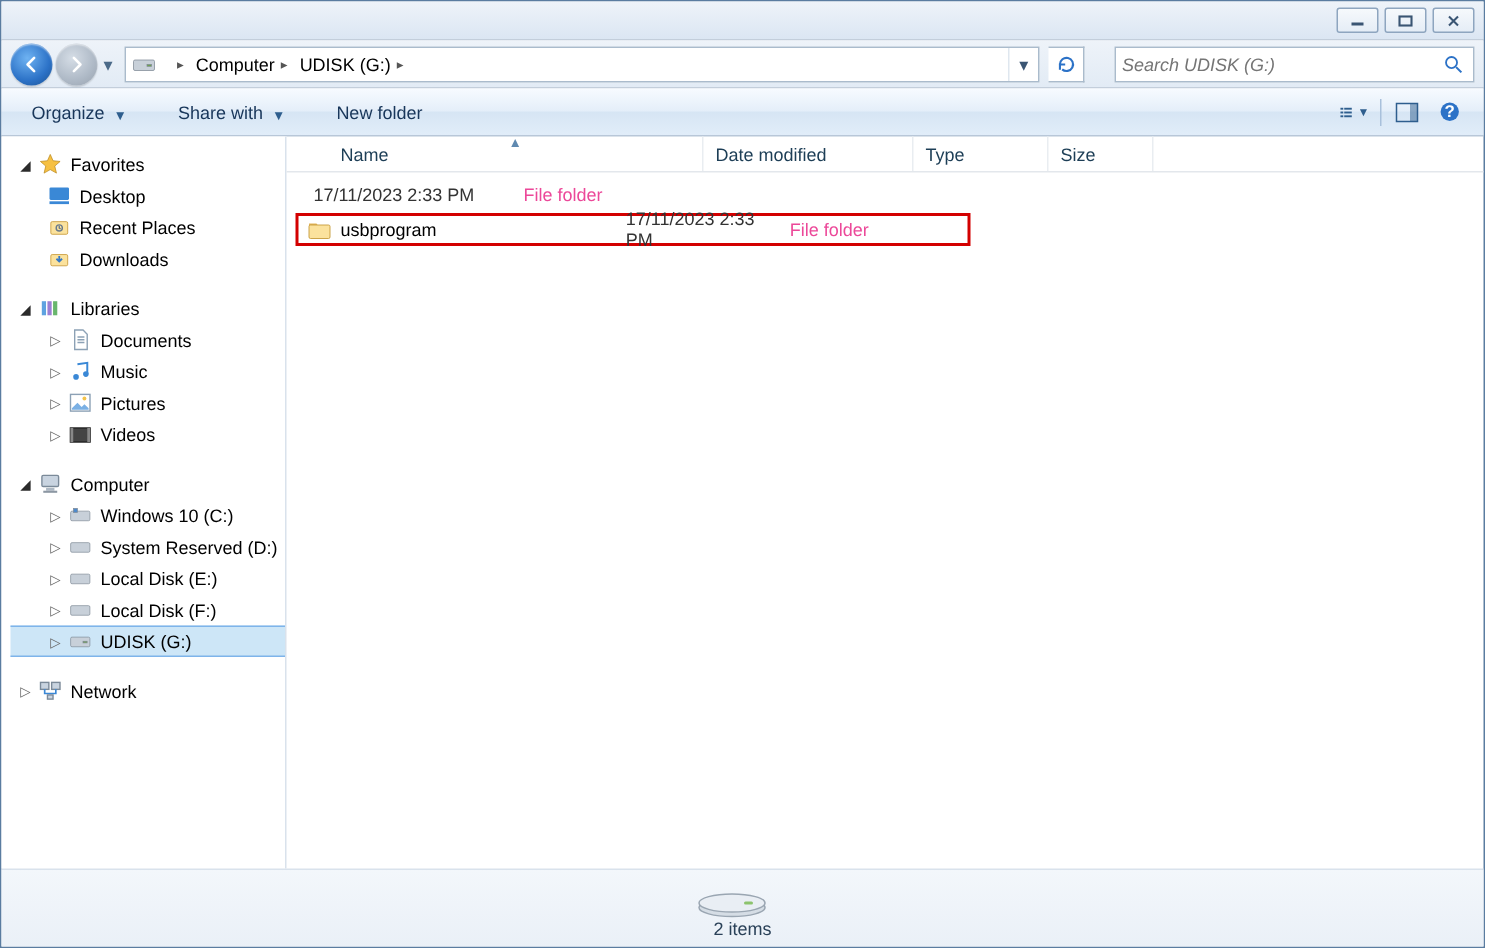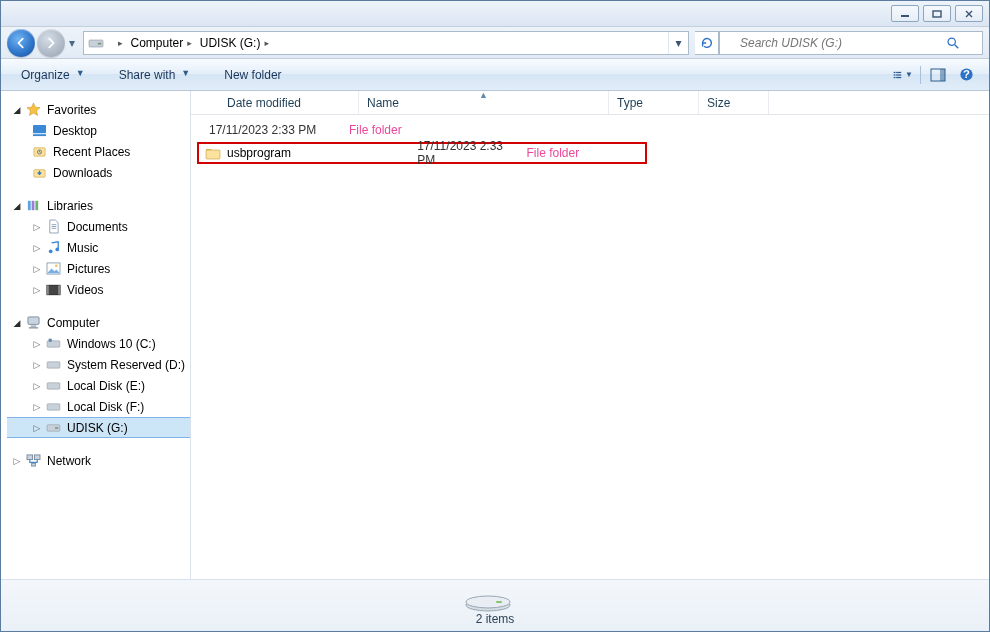--- a/index.html
+++ b/index.html
@@ -61,35 +61,35 @@
     position: relative;
   }
   .address .crumb { display: flex; align-items: center; height:100%; padding: 0 4px; cursor:pointer; }
   .address .crumb .caret { margin-left: 4px; color:#555; font-size:9px; }
   .address .addr-end {
     margin-left: auto; display:flex; align-items:center; height:100%;
   }
   .address .addr-btn { width:20px; height:100%; display:flex;align-items:center;justify-content:center; border-left:1px solid #dfe7ef; cursor:pointer; color:#3a5573;}
   .refresh-btn { width:24px; height:24px; border:1px solid #abc; border-left:none; background:#fff; display:flex;align-items:center;justify-content:center;color:#2c72c7; cursor:pointer;}
   .searchbox {
-    width: 264px; height:24px; border:1px solid #abc; background:#fff;
-    margin-left: 0;
-    display:flex; align-items:center; padding: 0 20px;
+    width: 240px; height:24px; border:1px solid #abc; background:#fff;
+    margin-left: 20px;
+    display:flex; align-items:center; padding: 0 4px;
   }
   .searchbox input { flex:1; border:none; outline:none; font-style:italic; color:#7a8ca0; background:transparent; }
   .searchbox .searchicon { color:#2c72c7; width:18px; display:flex; justify-content:center;}
 
   
   .toolbar {
     height: 32px;
     background: linear-gradient(#f7fbff, #e4eef9 49%, #d6e5f4 50%, #e1edf9);
     border-bottom: 1px solid #b8c7d8;
     display:flex; align-items:center; padding: 0 12px;
   }
-  .tbtn { color:#18365a; padding: 4px 8px; display:flex; align-items:flex-start; cursor:pointer; border-radius:3px;}
+  .tbtn { color:#18365a; padding: 4px 8px; display:flex; align-items:flex-end; cursor:pointer; border-radius:3px;}
   .tbtn .caret { margin-left:6px; color:#2e5e8e; font-size:9px;}
   .tool-right { margin-left:auto; display:flex; align-items:center; gap:6px;}
   .sqicon { width:22px; height:20px; display:flex; align-items:center; justify-content:center; cursor:pointer; color:#2e5e8e; border:1px solid transparent; border-radius:2px;}
   .sqsep { width:1px; height:18px; background:#a8c0db; }
 
   
   .body { flex:1; display:flex; min-height:0;}
   .nav {
     width: 190px; border-right:1px solid #d9e2ec;
     background:#fff;
@@ -431,27 +431,27 @@
                 <rect x="6" y="10" width="4" height="3" fill="#c9d4e0" stroke="#7b8a99"></rect>
               </svg>
             </span>
           <span>Network</span>
         </div>
       </div>
     </div>
 
     <div class="list">
       <div class="cols">
+        <div class="col name">
+          <span>Name</span>
+          <span class="sort-arrow">▲</span>
+        </div>
         <div class="col date">
             <span>Date modified</span>
           </div>
-        <div class="col name">
-          <span>Name</span>
-          <span class="sort-arrow">▲</span>
-        </div>
         <div class="col type">
             <span>Type</span>
           </div>
         <div class="col size">
             <span>Size</span>
           </div>
       </div>
       <div class="rows" id="rows-container">
           <div class="row">
             <div class="cell-date">17/11/2023 2:33 PM</div>

